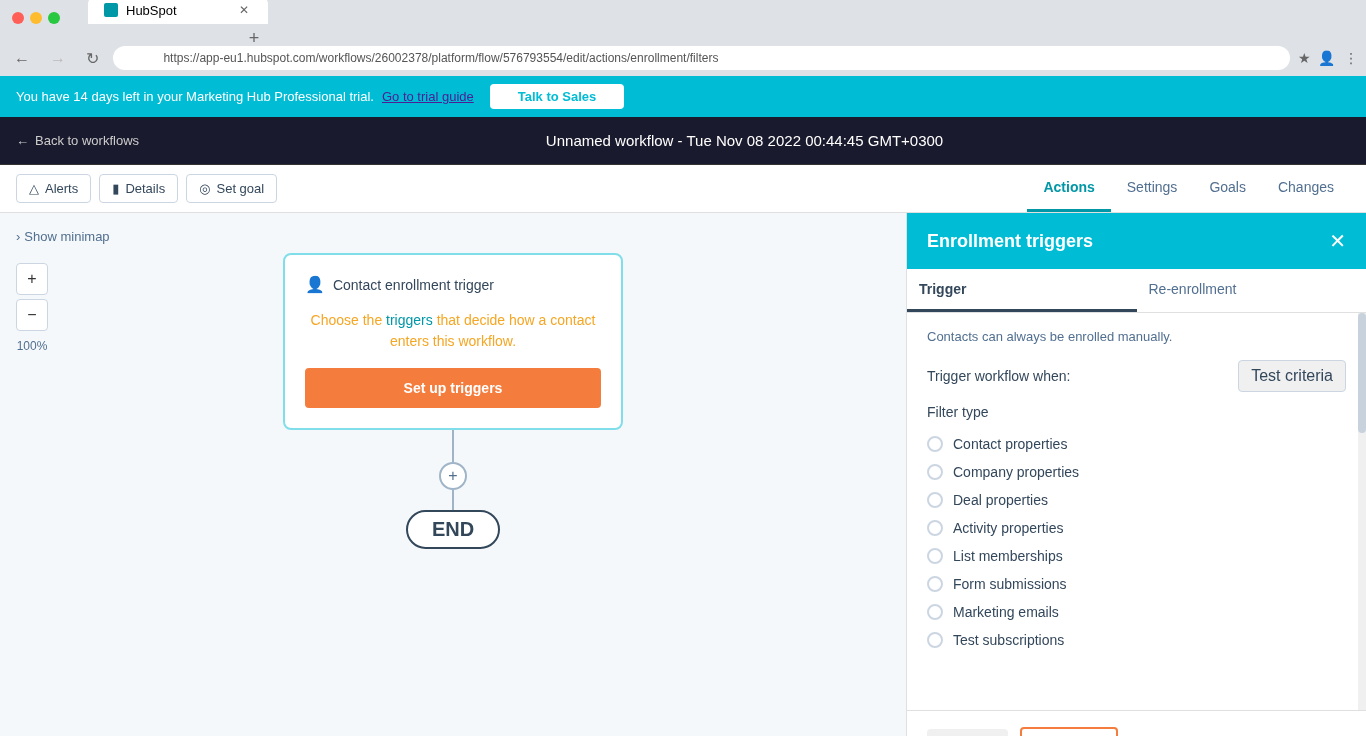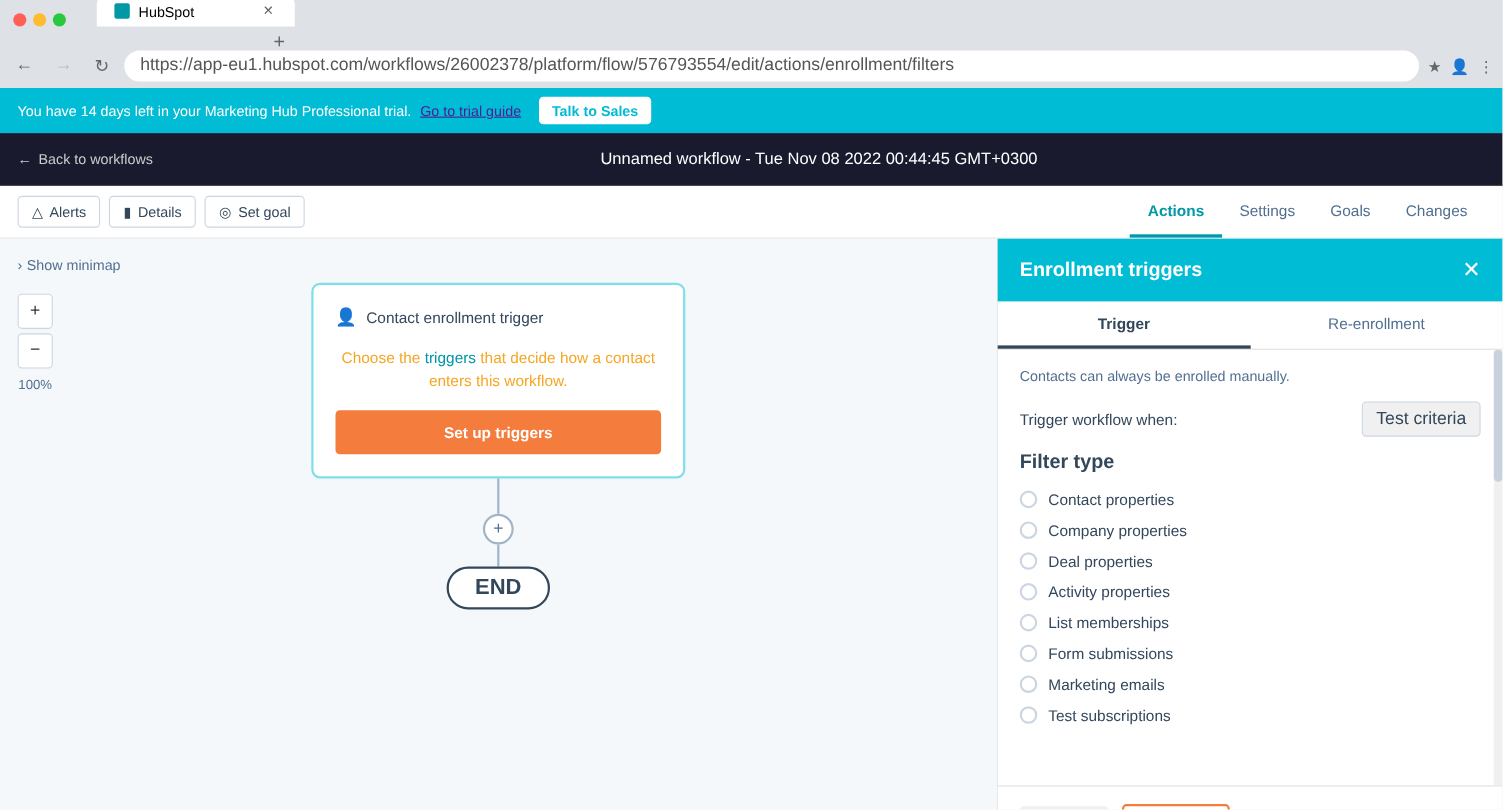--- a/index.html
+++ b/index.html
@@ -15,21 +15,21 @@
 
     .browser-toolbar { background: #dee1e6; padding: 6px 8px; display: flex; align-items: center; gap: 8px; }
     .browser-nav-btn { background: transparent; border: none; cursor: pointer; color: #666; font-size: 16px; padding: 2px 6px; }
     .browser-nav-btn:disabled { color: #bbb; }
     .browser-address-bar { flex: 1; background: white; border-radius: 20px; padding: 5px 14px; font-size: 13px; color: #333; display: flex; align-items: center; }
     .browser-actions { display: flex; align-items: center; gap: 8px; color: #666; }
 
     
     .trial-bar { background: #00bcd4; color: white; padding: 8px 16px; display: flex; align-items: center; gap: 8px; font-size: 13px; }
     .trial-bar a { color: #4c1d95; text-decoration: underline; cursor: pointer; }
-    .trial-bar-btn { background: white; color: #00bcd4; border: none; border-radius: 4px; padding: 5px 12px; font-size: 13px; font-weight: 600; cursor: pointer; margin-left: 8px; }
+    .trial-bar-btn { background: white; color: #00bcd4; border: none; border-radius: 4px; padding: 5px 28px; font-size: 13px; font-weight: 600; cursor: pointer; margin-left: 8px; }
 
     
     .app-header { background: #1a1a2e; display: flex; align-items: center; padding: 0 16px; height: 48px; border-bottom: 1px solid #333; }
     .back-link { color: #ccc; font-size: 13px; display: flex; align-items: center; gap: 6px; cursor: pointer; }
     .workflow-title { color: white; font-size: 15px; font-weight: 500; margin: 0 auto; }
 
     
     .sub-nav { background: white; border-bottom: 1px solid #e0e0e0; display: flex; align-items: center; padding: 0 16px; height: 48px; gap: 8px; }
     .sub-nav-btn { background: white; border: 1px solid #cbd6e2; border-radius: 4px; padding: 6px 12px; font-size: 13px; color: #33475b; cursor: pointer; display: flex; align-items: center; gap: 6px; }
     .sub-nav-tabs { margin-left: auto; display: flex; align-items: center; }
@@ -59,28 +59,28 @@
     .connector-line2 { width: 2px; height: 20px; background: #a0b4c8; margin: 0 auto; }
     .end-node { border: 2px solid #33475b; border-radius: 20px; padding: 6px 24px; font-size: 20px; font-weight: 600; color: #33475b; background: white; display: inline-block; }
 
     
     .right-panel { width: 460px; background: white; border-left: 1px solid #e0e0e0; display: flex; flex-direction: column; }
     .panel-header { background: #00bcd4; color: white; padding: 16px 20px; display: flex; align-items: center; justify-content: space-between; }
     .panel-header h2 { font-size: 18px; font-weight: 600; }
     .panel-close { background: transparent; border: none; color: white; font-size: 20px; cursor: pointer; }
 
     .panel-tabs { display: flex; border-bottom: 1px solid #e0e0e0; }
-    .panel-tab { flex: 1; padding: 12px; text-align: center; font-size: 14px; color: #516f90; cursor: pointer; border-bottom: 3px solid transparent; }
+    .panel-tab { flex: 1; padding: 12px; font-size: 14px; color: #516f90; cursor: pointer; border-bottom: 3px solid transparent; }
     .panel-tab.active { color: #33475b; border-bottom: 3px solid #33475b; font-weight: 600; }
 
     .panel-body { flex: 1; overflow-y: auto; padding: 16px 20px; }
     .panel-info { font-size: 13px; color: #516f90; margin-bottom: 16px; }
     .trigger-when { font-size: 14px; color: #33475b; margin-bottom: 12px; display: flex; align-items: center; justify-content: space-between; }
     .test-criteria-btn { background: #f0f0f0; border: 1px solid #cbd6e2; border-radius: 4px; padding: 6px 12px; font-size: 16px; color: #33475b; cursor: pointer; }
-    .filter-type-label { font-size: 18px; font-weight: 700; color: #33475b; margin-bottom: 16px; }
+    .filter-type-label { font-size: 14px; font-weight: 400; color: #33475b; margin-bottom: 16px; }
 
     .filter-options { display: flex; flex-direction: column; gap: 12px; padding-right: 4px; }
     .filter-option { display: flex; align-items: center; gap: 10px; font-size: 14px; color: #33475b; }
     .radio-circle { width: 16px; height: 16px; border-radius: 50%; border: 2px solid #cbd6e2; background: white; flex-shrink: 0; cursor: pointer; }
 
     .panel-footer { padding: 16px 20px; border-top: 1px solid #e0e0e0; display: flex; align-items: center; gap: 12px; }
     .save-btn { background: #f0f0f0; color: #999; border: none; border-radius: 4px; padding: 10px 24px; font-size: 14px; font-weight: 600; cursor: not-allowed; }
     .cancel-btn { background: white; color: #f47d3e; border: 2px solid #f47d3e; border-radius: 4px; padding: 10px 24px; font-size: 14px; font-weight: 600; cursor: pointer; }
 
     
@@ -106,21 +106,21 @@
       </div>
       <div class="browser-tab-new">+</div>
     </div>
   </div>
 
   <div class="browser-toolbar">
     <button class="browser-nav-btn">←</button>
     <button class="browser-nav-btn" disabled="">→</button>
     <button class="browser-nav-btn">↻</button>
     <div class="browser-address-bar">
-      <span style="font-size:16px;color:#555;">https://app-eu1.hubspot.com/workflows/26002378/platform/flow/576793554/edit/actions/enrollment/filters</span>
+      <span style="font-size:12px;color:#555;margin-left:36px;">https://app-eu1.hubspot.com/workflows/26002378/platform/flow/576793554/edit/actions/enrollment/filters</span>
     </div>
     <div class="browser-actions">
       <span style="cursor:pointer;">★</span>
       <span style="cursor:pointer;">👤</span>
       <span style="cursor:pointer;">⋮</span>
     </div>
   </div>
 </div>
 
 <div class="trial-bar">

